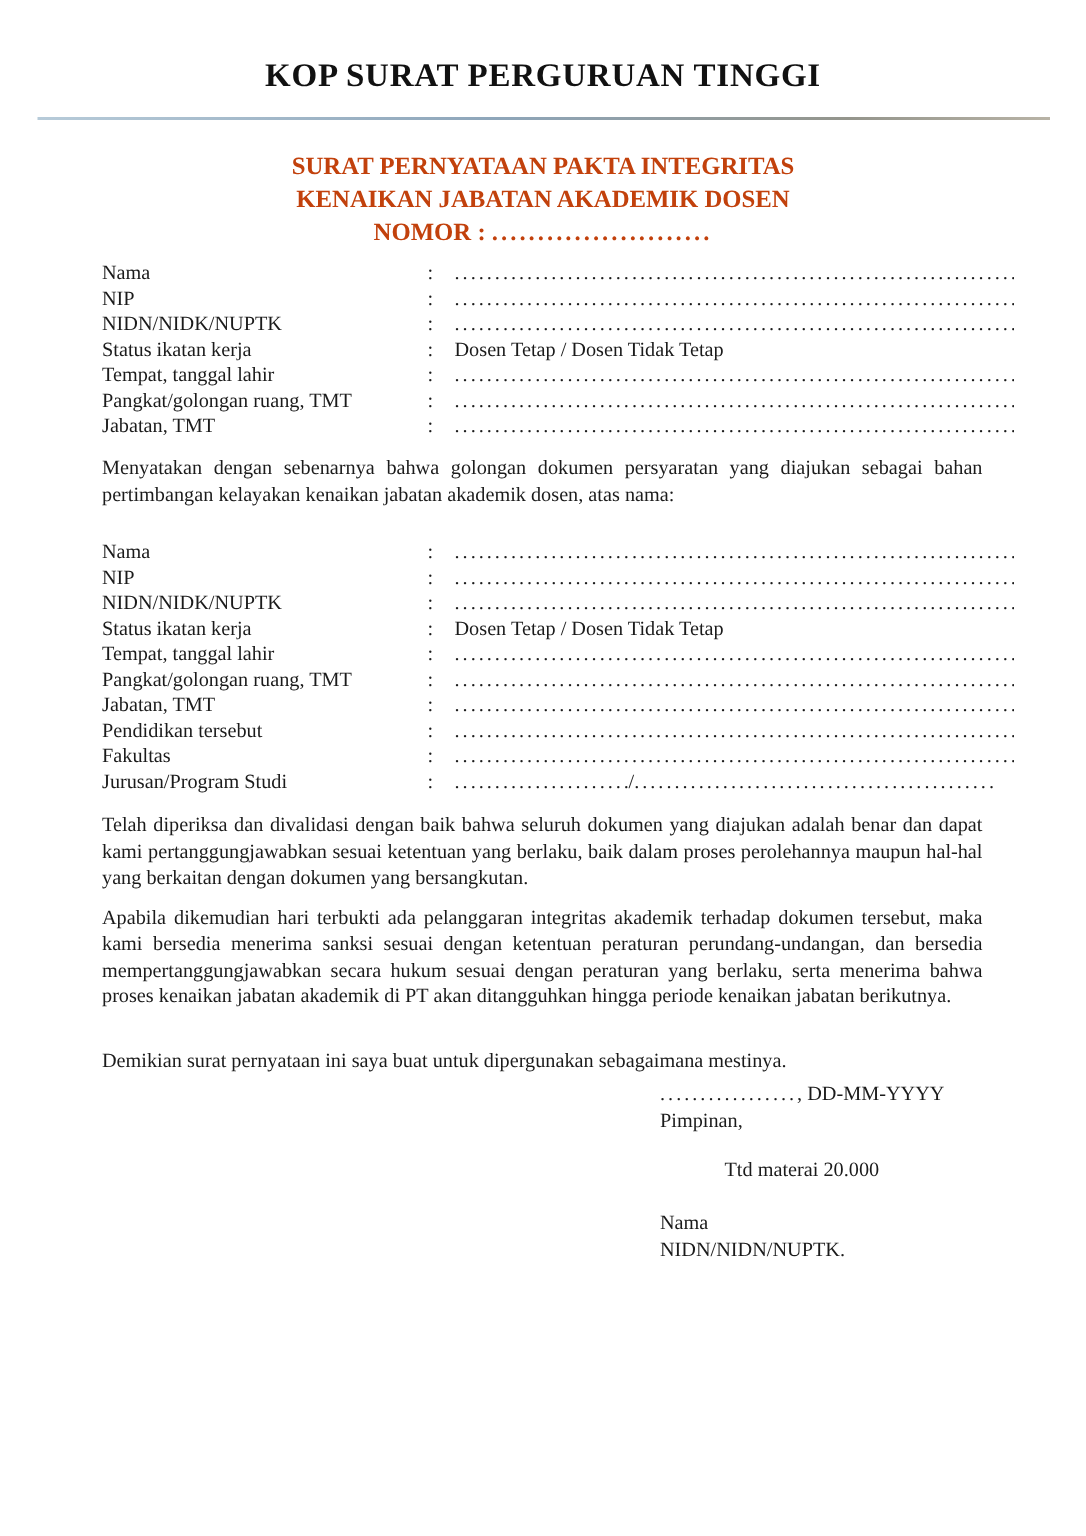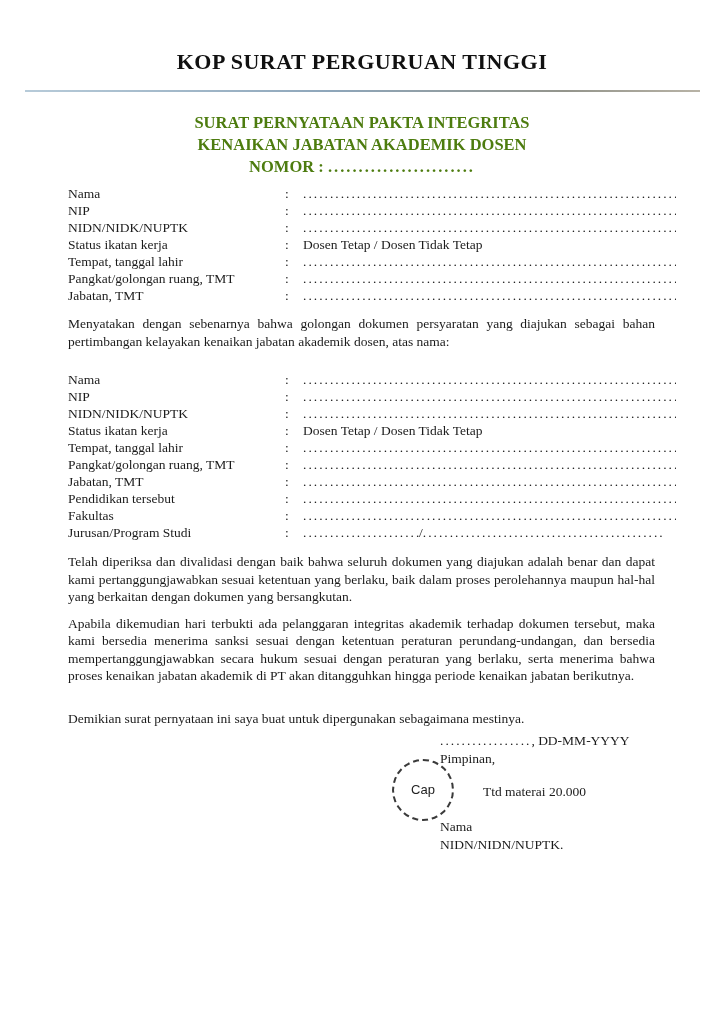--- a/index.html
+++ b/index.html
@@ -3,21 +3,21 @@
 <meta charset="utf-8">
 <style>
   html, body { margin: 0; padding: 0; background: #ffffff; }
   .page {
     position: relative;
     width: 724px;
     height: 910px;
     background: #ffffff;
     overflow: hidden;
     box-sizing: border-box;
-    padding-top: 48px;
+    padding-top: 36px;
     font-family: "Liberation Serif", "DejaVu Serif", serif;
     color: #1b1b1b;
   }
   .kop {
     text-align: center;
     font-size: 22px;
     font-weight: bold;
     line-height: 28px;
     letter-spacing: 0.5px;
     color: #111111;
@@ -26,21 +26,21 @@
     margin: 14px 24px 0 25px;
     height: 2px;
     background: linear-gradient(90deg, #b7cbd9 0%, #8ea6ba 45%, #94958c 80%, #b8b3a6 100%);
   }
   .title-block {
     margin-top: 20px;
     text-align: center;
     font-size: 16.5px;
     font-weight: bold;
     line-height: 22px;
-    color: #4d7c0f;
+    color: #c2410c;
   }
   .content {
     margin-left: 68px;
     margin-right: 48px;
     font-size: 13.5px;
   }
   .dots { letter-spacing: 2px; }
   .intro { margin: 47px 0 0 0; line-height: 18px; white-space: nowrap; overflow: hidden; }
   .fieldlist { margin-top: 7px; }
   .fieldlist.second { margin-top: 21px; }
@@ -194,23 +194,20 @@
     <p class="para validated">Telah diperiksa dan divalidasi dengan baik bahwa seluruh dokumen yang diajukan adalah benar dan dapat kami pertanggungjawabkan sesuai ketentuan yang berlaku, baik dalam proses perolehannya maupun hal-hal yang berkaitan dengan dokumen yang bersangkutan.</p>
 
     <p class="para sanction">Apabila dikemudian hari terbukti ada pelanggaran integritas akademik terhadap dokumen tersebut, maka kami bersedia menerima sanksi sesuai dengan ketentuan peraturan perundang-undangan, dan bersedia mempertanggungjawabkan secara hukum sesuai dengan peraturan yang berlaku, serta menerima bahwa proses kenaikan jabatan akademik di PT akan ditangguhkan hingga periode kenaikan jabatan berikutnya.</p>
 
     <p class="para closing">Demikian surat pernyataan ini saya buat untuk dipergunakan sebagaimana mestinya.</p>
 
     <div class="signature">
       <div class="sig-date"><span class="dots">.................</span><span>, DD-MM-YYYY</span></div>
       <div>Pimpinan,</div>
       <div class="stamp-row">
-        <div class="stamp-circle">
-            <span>Cap</span>
-          </div>
         <div class="ttd">Ttd materai 20.000</div>
       </div>
       <div>Nama</div>
       <div>NIDN/NIDN/NUPTK.</div>
     </div>
 
   </div>
 </div>
 
 </body></html>

